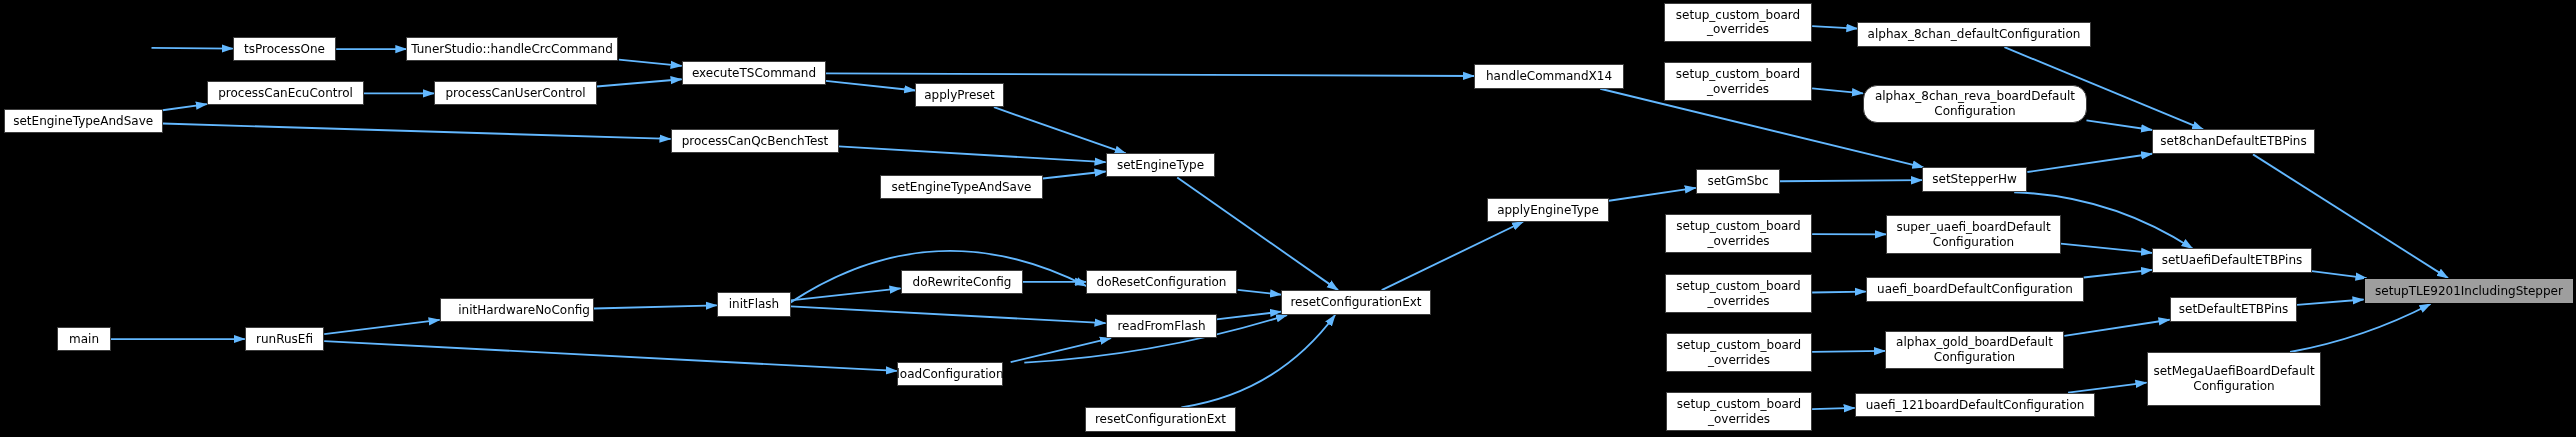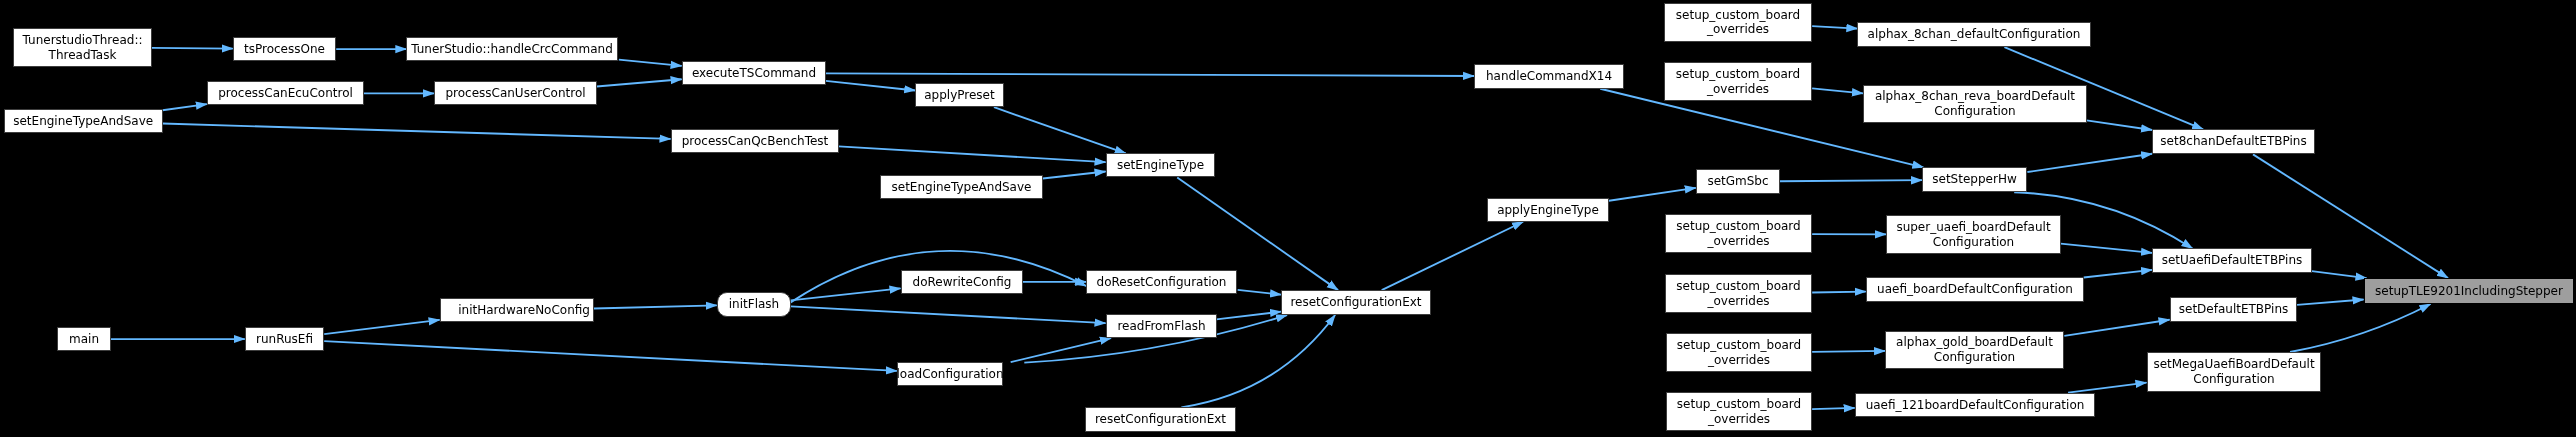--- a/index.html
+++ b/index.html
@@ -65,67 +65,65 @@
       <path d="M1962,380.9156862745098 L2041,379.8313725490196" fill="none" stroke="#63b8ff" stroke-width="2" marker-end="url(#arr)"></path>
       <path d="M2235,363.60357142857146 L2349,346.0964285714286" fill="none" stroke="#63b8ff" stroke-width="2" marker-end="url(#arr)"></path>
       <path d="M1962,442.8313725490196 L2008,441.5686274509804" fill="none" stroke="#63b8ff" stroke-width="2" marker-end="url(#arr)"></path>
       <path d="M2239.1111111111113,425 L2324,414.0857142857143" fill="none" stroke="#63b8ff" stroke-width="2" marker-end="url(#arr)"></path>
       <path d="M2439.2739938080495,167 L2650.438080495356,301" fill="none" stroke="#63b8ff" stroke-width="2" marker-end="url(#arr)"></path>
       <path d="M2503,293.4814453125 L2562.223076923077,301" fill="none" stroke="#63b8ff" stroke-width="2" marker-end="url(#arr)"></path>
       <path d="M2487,329.9420432220039 L2559,324.1424361493124" fill="none" stroke="#63b8ff" stroke-width="2" marker-end="url(#arr)"></path>
       <path d="M2479.4310344827586,381 Q2559.370130045253,366.3548664813018 2631.5459770114944,329" fill="none" stroke="#63b8ff" stroke-width="2" marker-end="url(#arr)"></path>
     </svg>
 
-<div class="node" style="left: 13px; top: 28px; width: 139px; height: 39px;">TunerstudioThread::
-ThreadTask</div>
     <div class="node" style="left: 233px; top: 37px; width: 103px; height: 24px;">tsProcessOne</div>
     <div class="node" style="left: 406px; top: 37px; width: 212px; height: 24px;">TunerStudio::handleCrcCommand</div>
     <div class="node" style="left: 207px; top: 81px; width: 157px; height: 24px;">processCanEcuControl</div>
     <div class="node" style="left: 434px; top: 81px; width: 163px; height: 24px;">processCanUserControl</div>
     <div class="node" style="left: 3.7px; top: 109px; width: 159px; height: 24px;">setEngineTypeAndSave</div>
     <div class="node" style="left: 682px; top: 61px; width: 144px; height: 24px;">executeTSCommand</div>
     <div class="node" style="left: 915px; top: 83px; width: 89px; height: 24px;">applyPreset</div>
     <div class="node" style="left: 671px; top: 129px; width: 168px; height: 24px;">processCanQcBenchTest</div>
     <div class="node" style="left: 880px; top: 175px; width: 163px; height: 24px;">setEngineTypeAndSave</div>
     <div class="node" style="left: 1106px; top: 153px; width: 109px; height: 24px;">setEngineType</div>
     <div class="node" style="left: 1474px; top: 64px; width: 150px; height: 25px;">handleCommandX14</div>
     <div class="node" style="left: 57px; top: 327px; width: 54px; height: 24px;">main</div>
     <div class="node" style="left: 245px; top: 327px; width: 79px; height: 24px;">runRusEfi</div>
     <div class="node" style="left: 440px; top: 298px; width: 154px; height: 24px; padding-left: 16px;">initHardwareNoConfig</div>
-    <div class="node" style="left: 717px; top: 292px; width: 74px; height: 25px; border-radius: 10px;">initFlash</div>
+    <div class="node" style="left: 717px; top: 292px; width: 74px; height: 25px;">initFlash</div>
     <div class="node" style="left: 901px; top: 270px; width: 122px; height: 24px;">doRewriteConfig</div>
     <div class="node" style="left: 1086px; top: 270px; width: 151px; height: 24px;">doResetConfiguration</div>
     <div class="node" style="left: 1106px; top: 314px; width: 111px; height: 24px;">readFromFlash</div>
     <div class="node" style="left: 897px; top: 362px; width: 106px; height: 24px;">loadConfiguration</div>
     <div class="node" style="left: 1085px; top: 407px; width: 151px; height: 25px;">resetConfigurationExt</div>
     <div class="node" style="left: 1281px; top: 290px; width: 150px; height: 25px;">resetConfigurationExt</div>
     <div class="node" style="left: 1487px; top: 198px; width: 122px; height: 24px;">applyEngineType</div>
     <div class="node" style="left: 1696px; top: 169px; width: 84px; height: 25px;">setGmSbc</div>
     <div class="node" style="left: 1922px; top: 167px; width: 105px; height: 25px;">setStepperHw</div>
     <div class="node" style="left: 1664px; top: 2.8px; width: 148px; height: 39px;">setup_custom_board
 _overrides</div>
     <div class="node" style="left: 1857px; top: 22px; width: 234px; height: 25px;">alphax_8chan_defaultConfiguration</div>
     <div class="node" style="left: 1664px; top: 62px; width: 148px; height: 39px;">setup_custom_board
 _overrides</div>
-    <div class="node" style="left: 1863px; top: 85px; width: 224px; height: 38px;">alphax_8chan_reva_boardDefault
+    <div class="node" style="left: 1863px; top: 85px; width: 224px; height: 38px; border-radius: 14px;">alphax_8chan_reva_boardDefault
 Configuration</div>
     <div class="node" style="left: 1665px; top: 214px; width: 147px; height: 39px;">setup_custom_board
 _overrides</div>
     <div class="node" style="left: 1886px; top: 215px; width: 175px; height: 39px;">super_uaefi_boardDefault
 Configuration</div>
     <div class="node" style="left: 1665px; top: 274px; width: 147px; height: 39px;">setup_custom_board
 _overrides</div>
     <div class="node" style="left: 1866px; top: 277px; width: 218px; height: 25px;">uaefi_boardDefaultConfiguration</div>
     <div class="node" style="left: 1666px; top: 333px; width: 146px; height: 39px;">setup_custom_board
 _overrides</div>
     <div class="node" style="left: 1885px; top: 331px; width: 179px; height: 38px;">alphax_gold_boardDefault
 Configuration</div>
     <div class="node" style="left: 1666px; top: 392px; width: 146px; height: 39px;">setup_custom_board
 _overrides</div>
     <div class="node" style="left: 1855px; top: 393px; width: 240px; height: 24px;">uaefi_121boardDefaultConfiguration</div>
     <div class="node" style="left: 2152px; top: 129px; width: 163px; height: 25px;">set8chanDefaultETBPins</div>
     <div class="node" style="left: 2152px; top: 248px; width: 160px; height: 25px;">setUaefiDefaultETBPins</div>
     <div class="node" style="left: 2170px; top: 297px; width: 127px; height: 25px;">setDefaultETBPins</div>
-    <div class="node" style="left: 2147px; top: 352px; width: 174px; height: 40px;">setMegaUaefiBoardDefault
+    <div class="node" style="left: 2147px; top: 352px; width: 174px; height: 54px;">setMegaUaefiBoardDefault
 Configuration</div>
     <div class="node hl" style="left: 2364px; top: 278px; width: 210px; height: 26px;">setupTLE9201IncludingStepper</div>
   </div>
 
 
 </body></html>

